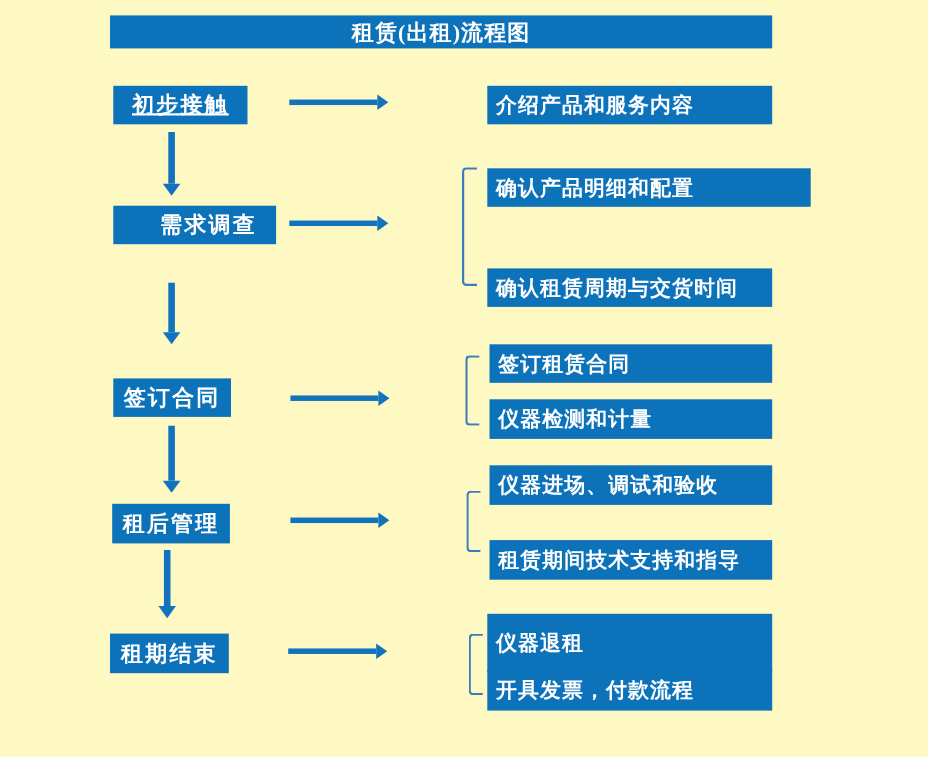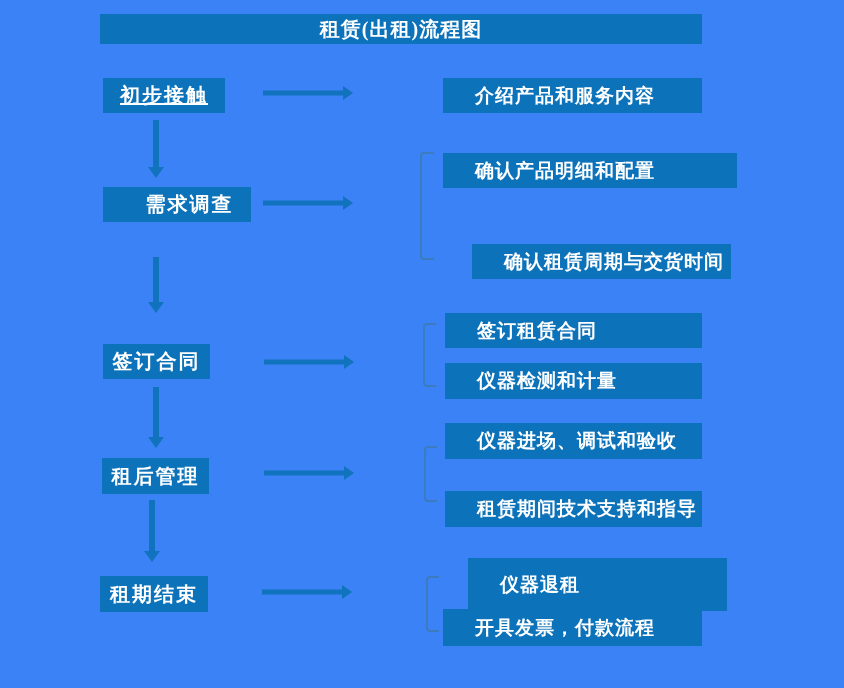--- a/index.html
+++ b/index.html
@@ -1,17 +1,17 @@
 <!DOCTYPE html>
 <html style="--box-blue: #0c72ba; --arrow-blue: #1173bd; --bracket-blue: #3b7cbf; --text-white: #ffffff;"><head>
 <meta charset="utf-8">
 <style>
   html,body{margin:0;padding:0;background:#ffffff;}
   .canvas{
-    position:relative;width:844px;height:688px;background:#3b82f6;overflow:hidden;
+    position:relative;width:844px;height:688px;background:#fef9c3;overflow:hidden;
     font-family:"Liberation Serif","DejaVu Serif",serif;font-weight:bold;
   }
   .title-bar{
     position:absolute;left:100px;top:14px;width:602px;height:30px;
     background:var(--box-blue,#0c72ba);color:#fff;
     display:flex;align-items:center;justify-content:center;
     font-size:20px;letter-spacing:1px;
   }
   .lbox{
     position:absolute;background:var(--box-blue,#0c72ba);color:#fff;
@@ -19,32 +19,32 @@
     font-size:20px;letter-spacing:2px;
   }
   .s1{left:103px;top:78px;width:122px;height:35px;text-decoration:underline;}
   .s2{left:103px;top:187px;width:123px;height:35px;padding-left:25px;}
   .s3{left:103px;top:344px;width:107px;height:35px;}
   .s4{left:102px;top:458px;width:107px;height:36px;}
   .s5{left:100px;top:576px;width:108px;height:36px;}
   .rbox{
     position:absolute;background:var(--box-blue,#0c72ba);color:#fff;
     display:flex;align-items:center;justify-content:flex-start;
-    padding-left:32px;box-sizing:border-box;
+    padding-left:8px;box-sizing:border-box;
     font-size:19px;letter-spacing:1px;
   }
   .r1{left:443px;top:78px;width:259px;height:35px;}
   .r2{left:443px;top:153px;width:294px;height:35px;}
   .r3{left:443px;top:187px;width:259px;height:36px;}
-  .r4{left:443px;top:244px;width:259px;height:35px;margin-left:29px;}
+  .r4{left:443px;top:244px;width:259px;height:35px;}
   .r5{left:445px;top:313px;width:257px;height:35px;}
   .r6{left:445px;top:363px;width:257px;height:36px;}
   .r7{left:445px;top:423px;width:257px;height:36px;}
   .r8{left:445px;top:491px;width:257px;height:36px;}
-  .r9{left:468px;top:558px;width:259px;height:53px;}
+  .r9{left:443px;top:558px;width:259px;height:53px;}
   .r10{left:443px;top:609px;width:259px;height:37px;}
   .varrow{position:absolute;width:16px;}
   .varrow .shaft{
     position:absolute;left:50%;transform:translateX(-50%);
     top:0;width:6px;height:calc(100% - 11px);background:var(--arrow-blue,#1173bd);
   }
   .varrow .head{
     position:absolute;bottom:0;left:50%;transform:translateX(-50%);
     width:0;height:0;border-left:8px solid transparent;border-right:8px solid transparent;
     border-top:11px solid var(--arrow-blue,#1173bd);

